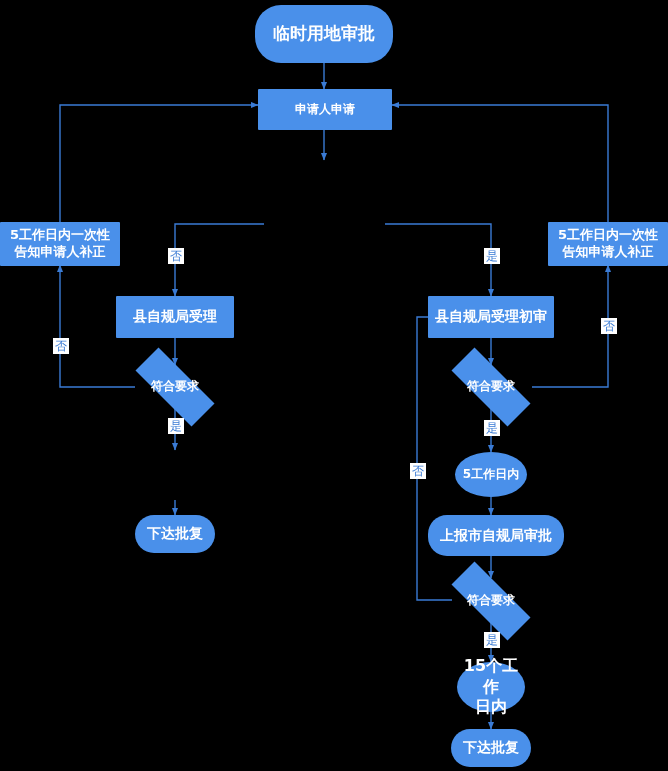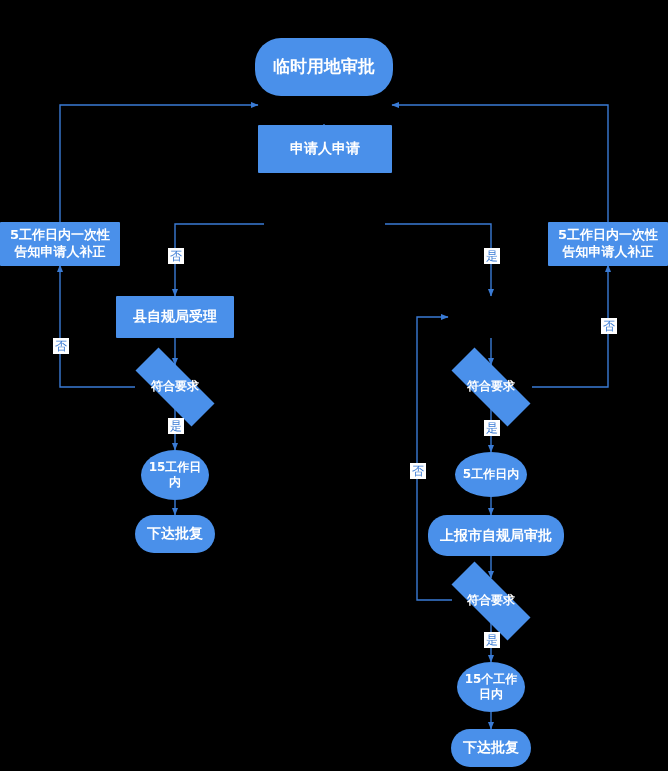--- a/index.html
+++ b/index.html
@@ -91,25 +91,25 @@
       <path d="M608,222 L608,105 L392,105"></path>
 
       <path d="M491,622 L491,662"></path>
 
       <path d="M491,712 L491,729"></path>
 
       <path d="M452,600 L417,600 L417,317 L448,317"></path>
     </g>
   </svg>
 
-  <div class="node shape-round" style="left:255px;top:5px;width:138px;height:58px;font-size:17px;margin-top:33px;">
+  <div class="node shape-round" style="left:255px;top:5px;width:138px;height:58px;font-size:17px;">
     <span>临时用地审批</span>
   </div>
 
-  <div class="node shape-rect" style="left:258px;top:89px;width:134px;height:48px;font-size:14px;margin-top:36px;">
+  <div class="node shape-rect" style="left:258px;top:89px;width:134px;height:41px;font-size:12px;">
     <span>申请人申请</span>
   </div>
 
 
   <div class="node shape-rect" style="left:0px;top:222px;width:120px;height:44px;font-size:13px;">
     <span>5工作日内一次性
 告知申请人补正</span>
   </div>
 
   <div class="node shape-rect" style="left:548px;top:222px;width:120px;height:44px;font-size:13px;">
@@ -119,49 +119,48 @@
 
   <div class="node shape-rect" style="left:116px;top:296px;width:118px;height:42px;font-size:14px;justify-content:center;">
     <span>县自规局受理</span>
   </div>
 
   <div class="node shape-diamond" style="left:119px;top:364px;width:112px;height:46px;font-size:12px;">
     <div class="dmd-bg"></div>
     <span class="dmd-tx">符合要求</span>
   </div>
 
-  <div class="node shape-ellipse" style="left:141px;top:450px;width:68px;height:50px;font-size:12px;">
-    <span>15工作日
-内</span>
-  </div>
 
   <div class="node shape-round" style="left:135px;top:515px;width:80px;height:38px;font-size:14px;">
     <span>下达批复</span>
   </div>
 
+  <div class="node shape-rect" style="left:428px;top:296px;width:126px;height:42px;font-size:14px;">
+    <span>县自规局受理初审</span>
+  </div>
 
   <div class="node shape-diamond" style="left:435px;top:364px;width:112px;height:46px;font-size:12px;">
     <div class="dmd-bg"></div>
     <span class="dmd-tx">符合要求</span>
   </div>
 
   <div class="node shape-ellipse" style="left:455px;top:452px;width:72px;height:45px;font-size:12px;align-items:center;">
     <span>5工作日内</span>
   </div>
 
   <div class="node shape-rect" style="left:428px;top:515px;width:136px;height:41px;font-size:14px;border-radius:19px;">
     <span>上报市自规局审批</span>
   </div>
 
   <div class="node shape-diamond" style="left:435px;top:578px;width:112px;height:46px;font-size:12px;">
     <div class="dmd-bg"></div>
     <span class="dmd-tx">符合要求</span>
   </div>
 
-  <div class="node shape-ellipse" style="left:457px;top:662px;width:68px;height:50px;font-size:12px;">
+  <div class="node shape-ellipse" style="left:457px;top:662px;width:68px;height:50px;font-size:16px;">
     <span>15个工作
 日内</span>
   </div>
 
   <div class="node shape-round" style="left:451px;top:729px;width:80px;height:38px;font-size:14px;">
     <span>下达批复</span>
   </div>
 
   <div class="edge-label" style="left:168px;top:248px;">否</div>
 

